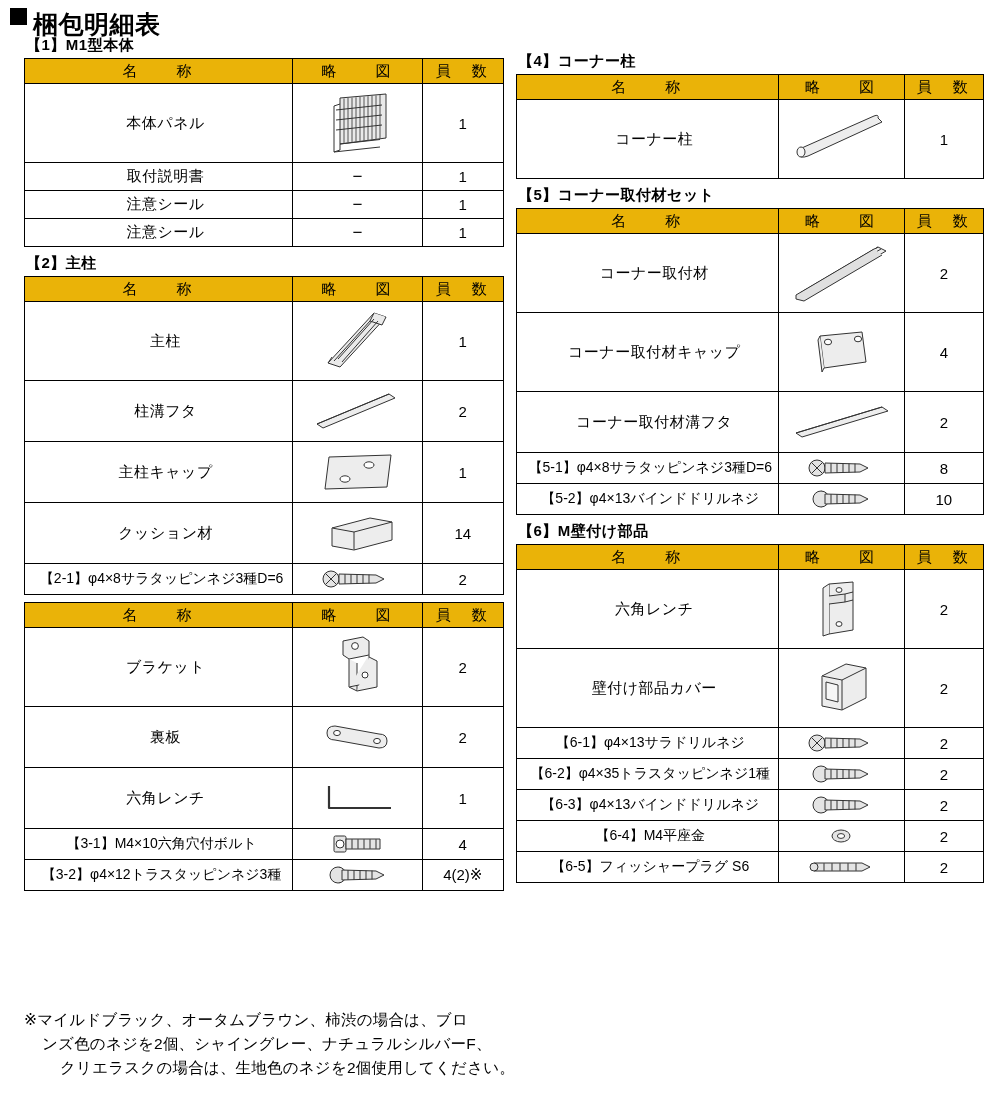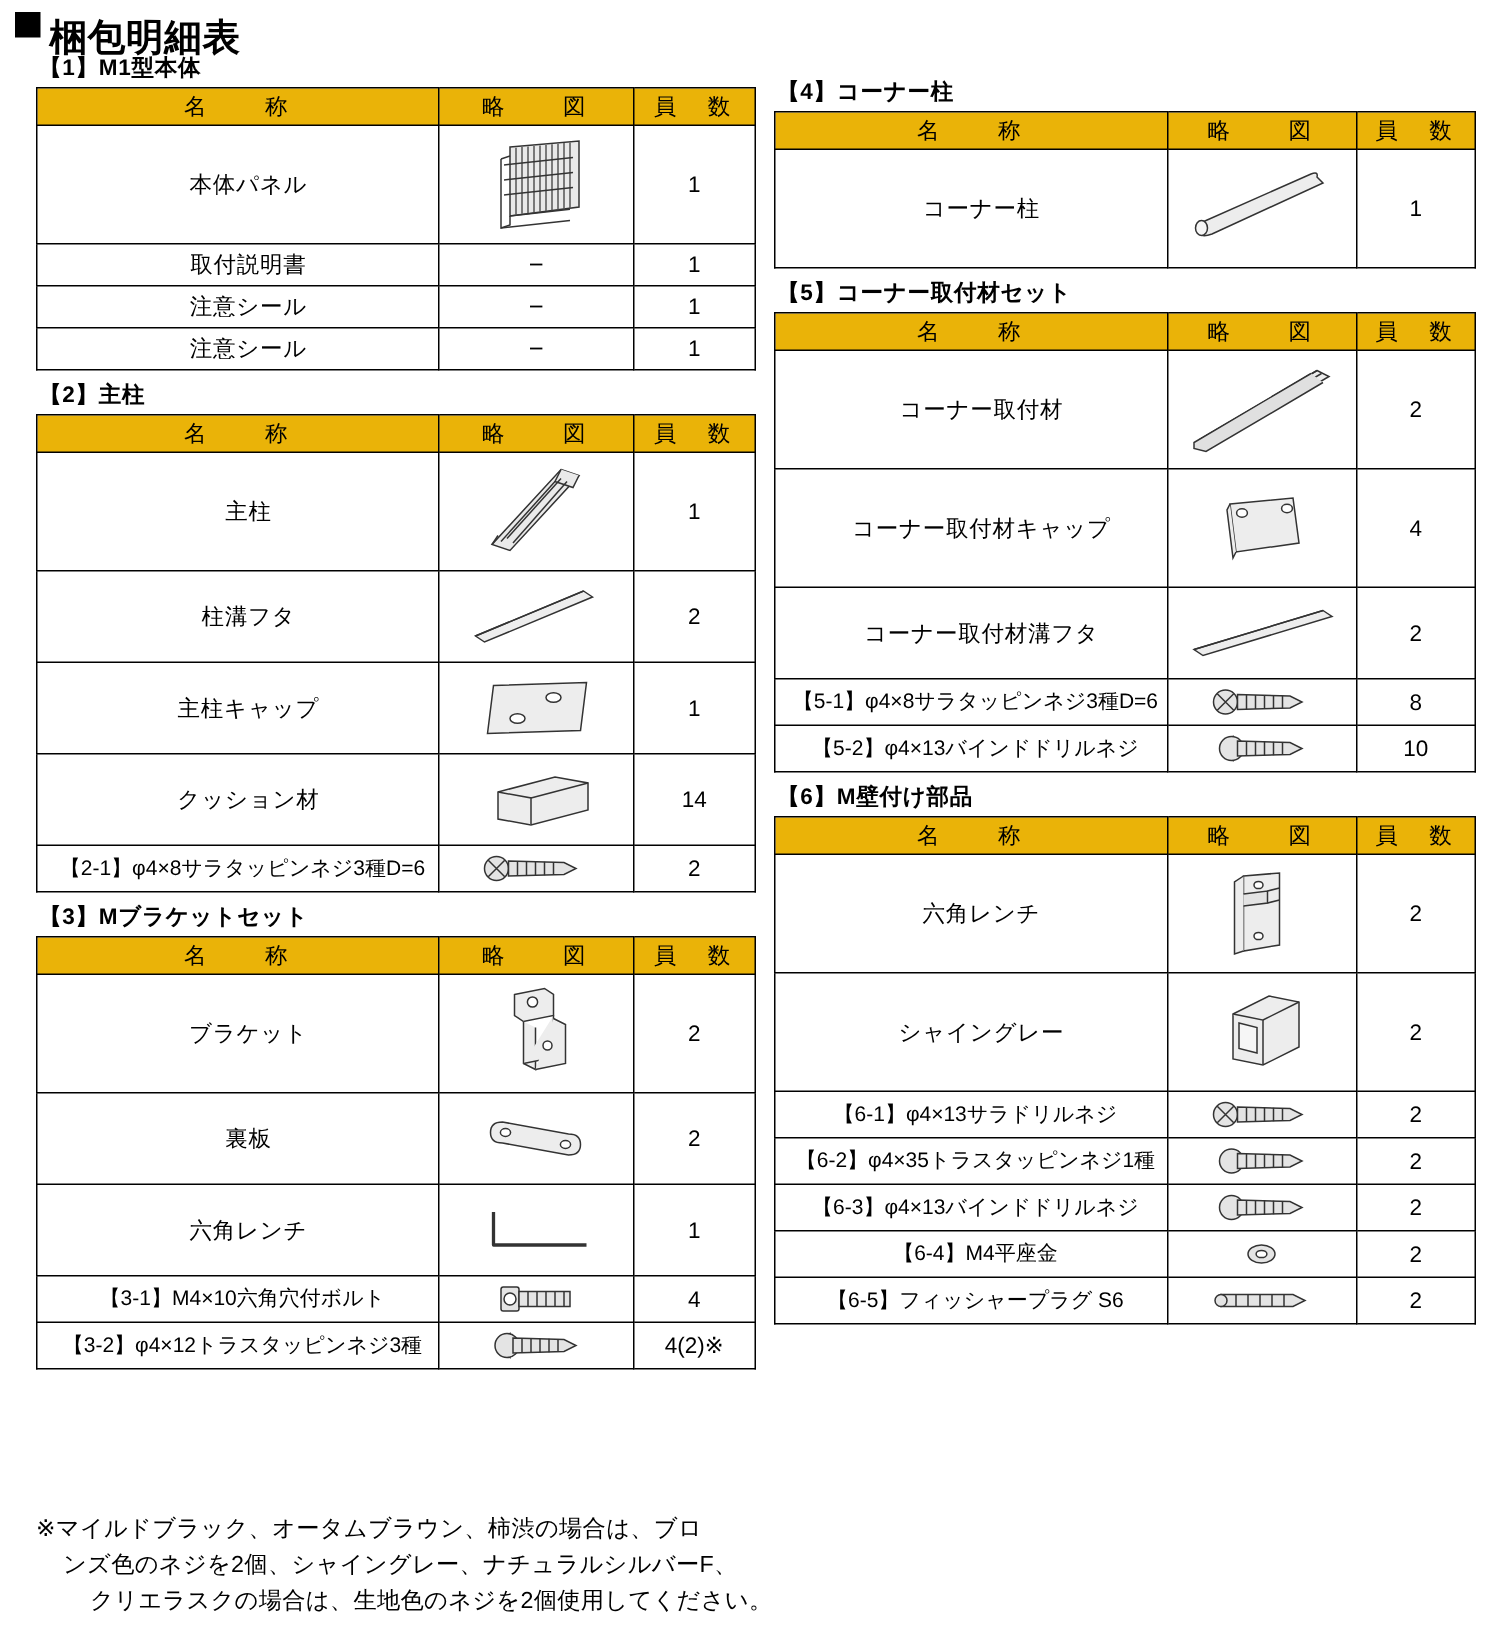--- a/index.html
+++ b/index.html
@@ -248,21 +248,20 @@
               </svg>
             </div>
           </td>
           <td class="c-qty">2</td>
         </tr>
       </tbody>
     </table>
 
     <div class="gap"></div>
 
-    <div class="grp-title">【3】Mブラケットセット</div>
     <table class="tbl">
       <colgroup>
           <col class="w-name">
           <col class="w-fig">
           <col class="w-qty">
         </colgroup>
       <thead>
           <tr>
         <td>名　　称</td>
         <td>略　　図</td>
@@ -513,21 +512,21 @@
                   <ellipse cx="38" cy="14" rx="3" ry="2.4" fill="#fff"></ellipse>
                   <ellipse cx="38" cy="48" rx="3" ry="2.4" fill="#fff"></ellipse>
                   <path d="M44 18 L52 16 M44 26 L52 24"></path>
                 </g>
               </svg>
             </div>
           </td>
           <td class="c-qty">2</td>
         </tr>
         <tr class="row-tall">
-          <td class="c-name">シャイングレー</td>
+          <td class="c-name">壁付け部品カバー</td>
           <td>
             <div class="fig">
               <svg width="82" height="60" viewBox="0 0 82 60">
                 <g stroke="#333" fill="#ededed" stroke-width="1">
                   <path d="M22 18 L46 6 L66 10 L66 40 L42 52 L22 48 Z"></path>
                   <path d="M22 18 L42 22 L42 52"></path>
                   <path d="M42 22 L66 10"></path>
                   <path d="M26 24 L38 27 L38 44 L26 41 Z" fill="#f6f6f6"></path>
                 </g>
               </svg>

